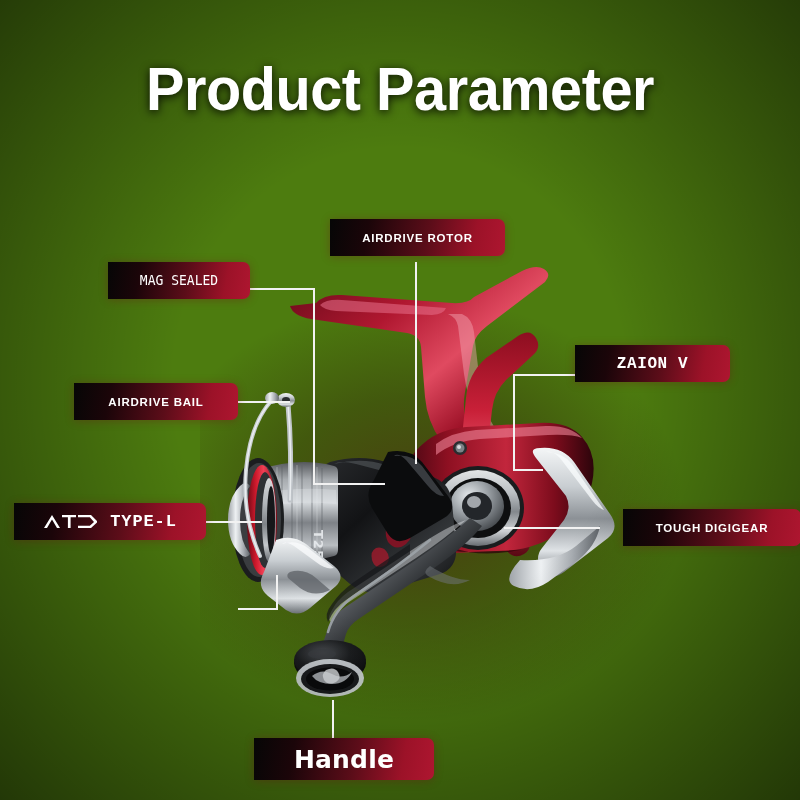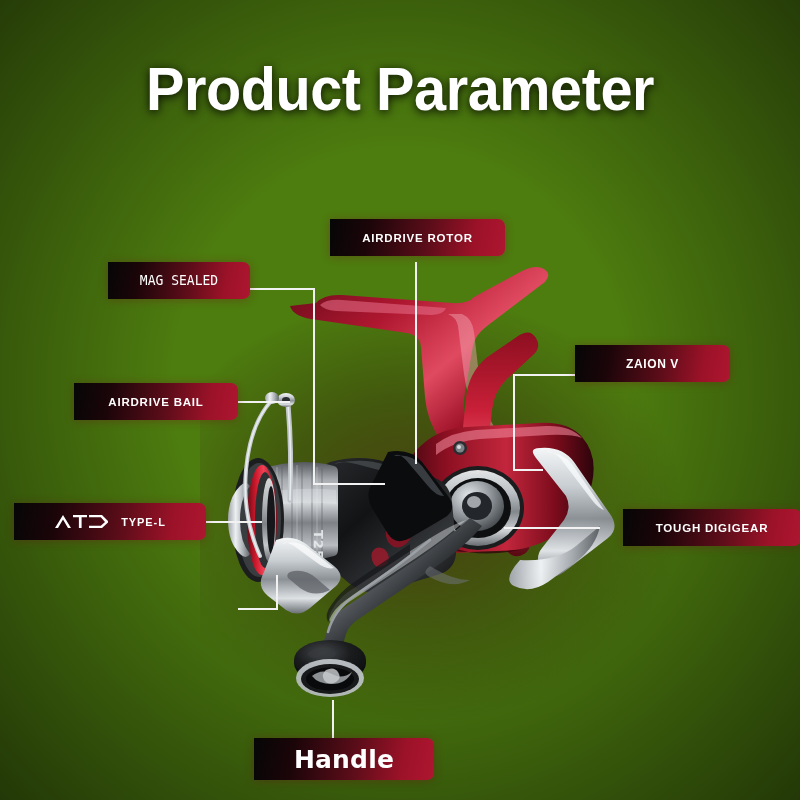--- a/index.html
+++ b/index.html
@@ -67,43 +67,43 @@
         #ae1630 100%);
     box-shadow:0 1px 10px rgba(120,8,24,.30);
   }
 
   
   .badge .txt{ display:block; }
   .badge.centered{ justify-content:center; }
 
   
   .f-serif{
-    font-family:Liberation Sans, sans-serif;
+    font-family:Liberation Mono, monospace;
     font-weight:bold;
-    font-size:12px;
+    font-size:16px;
     letter-spacing:.6px;
   }
   .f-handle{
     font-family:"DejaVu Sans","Liberation Sans",sans-serif;
     font-weight:bold;
     font-size:25px;
     letter-spacing:.2px;
   }
   .f-techno{
     font-family:"DejaVu Sans Mono","Liberation Mono",monospace;
     font-weight:normal;
     font-size:13px;
     letter-spacing:0px;
     transform:scaleY(1.05);
   }
 
   
   .atd-wrap{ display:flex; align-items:center; gap:9px; }
   .atd-mark{ display:block; }
-  .atd-type{ font-size:11px; font-weight:bold; letter-spacing:.9px; }
+  .atd-type{ font-size:17px; font-weight:bold; letter-spacing:.9px;font-family:Liberation Mono, monospace; }
 
   
   .leader{ position:absolute; background:#f2f2f2; }
   .lh{ height:1.6px; }
   .lv{ width:1.6px; }
 
   
   .reel{ position:absolute; left:0; top:0; width:800px; height:800px; }
 </style>
 </head>

